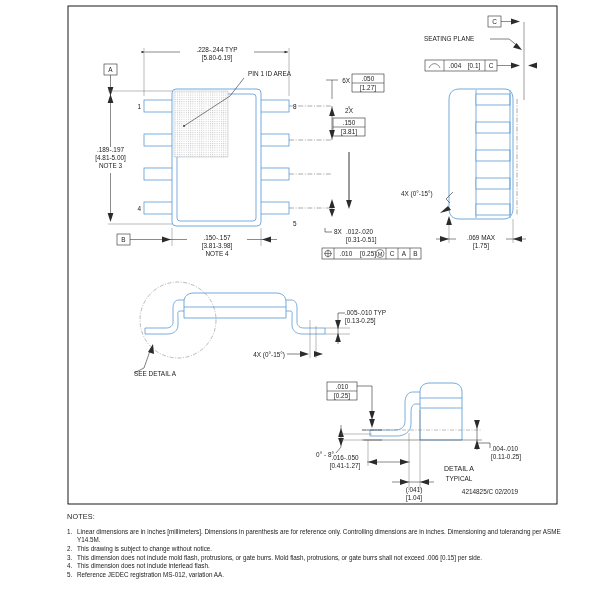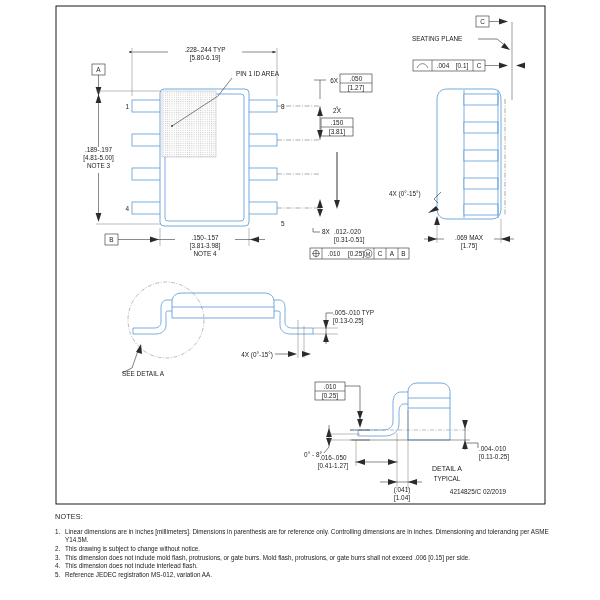--- a/index.html
+++ b/index.html
@@ -10,21 +10,21 @@
   body {
     width: 600px;
     height: 600px;
     position: relative;
     font-family: "Liberation Sans", sans-serif;
     color: #1a1a1a;
     overflow: hidden;
   }
   #page {
     position: absolute;
-    left: 0; top: 0;
+    left: 12px; top: 0;
     width: 564px;
     height: 600px;
   }
   svg#drawing {
     position: absolute;
     left: 0; top: 0;
     width: 600px;
     height: 600px;
   }
   .txt { font-family: "Liberation Sans", sans-serif; fill: #1a1a1a; }

